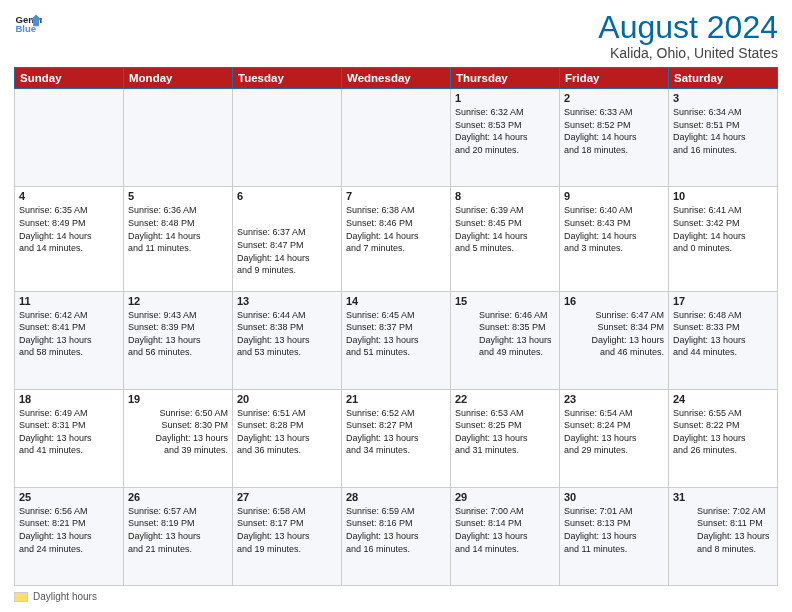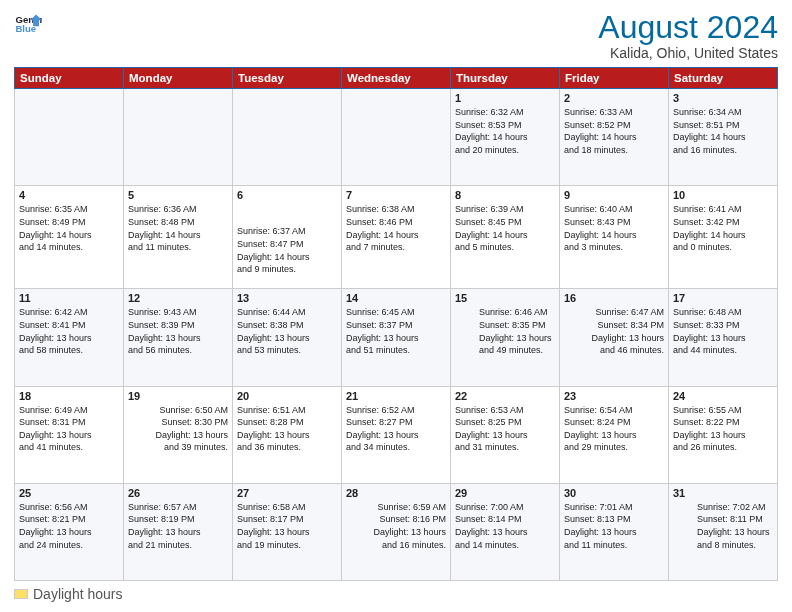--- a/index.html
+++ b/index.html
@@ -89,21 +89,21 @@
     }
     .empty {
       background: #f5f7fa !important;
     }
     .footer {
       display: flex;
       align-items: center;
       justify-content: flex-start;
       gap: 16px;
       margin-top: 5px;
-      font-size: 14px;
+      font-size: 10px;
       color: #555;
     }
     .legend-item {
       display: flex;
       align-items: center;
       gap: 5px;
     }
     .legend-box {
       width: 14px;
       height: 10px;
@@ -338,21 +338,21 @@
           </td>
           <td>
             <span class="day-num">27</span>
             <div class="day-info" style="white-space: pre-line;">Sunrise: 6:58 AM
 Sunset: 8:17 PM
 Daylight: 13 hours
 and 19 minutes.</div>
           </td>
           <td>
             <span class="day-num">28</span>
-            <div class="day-info" style="white-space: pre-line; text-align: right;">Sunrise: 6:59 AM
+            <div class="day-info" style="white-space: pre-line;">Sunrise: 6:59 AM
 Sunset: 8:16 PM
 Daylight: 13 hours
 and 16 minutes.</div>
           </td>
           <td>
             <span class="day-num">29</span>
             <div class="day-info" style="white-space: pre-line;">Sunrise: 7:00 AM
 Sunset: 8:14 PM
 Daylight: 13 hours
 and 14 minutes.</div>

